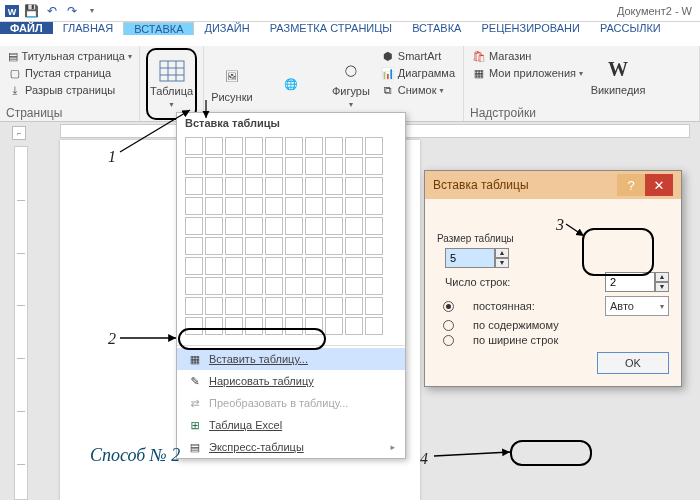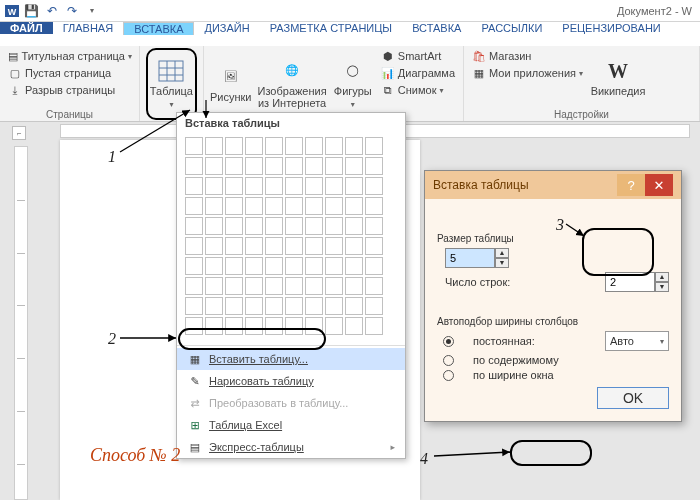--- a/index.html
+++ b/index.html
@@ -13,41 +13,41 @@
 
 
 .tabs { height: 24px; background: #fff; display: flex; align-items: flex-start; }
 .tab { padding: 0 10px; display: flex; align-items: center; font-size: 11px; color: #2b579a; cursor: pointer; }
 .tab.file { background: #2b579a; color: #fff; font-weight: bold; }
 .tab.active { background: #7dd3fc; border: 1px solid #c8c8c8; border-bottom: none; }
 
 
 .ribbon { height: 76px; background: #f3f3f3; border-bottom: 1px solid #c8c8c8; display: flex; }
 .group { border-right: 1px solid #ddd; padding: 2px 6px 1px; display: flex; flex-direction: column; }
-.group-label { text-align: center; font-size: 10px; color: #666; margin-top: auto; }
+.group-label { text-align: left; font-size: 12px; color: #666; margin-top: auto; }
 .group-items { display: flex; gap: 6px; flex: 1; }
 .stack { display: flex; flex-direction: column; gap: 1px; }
 .rb-item { display: flex; align-items: center; gap: 3px; font-size: 11px; color: #444; white-space: nowrap; padding: 1px 2px; cursor: pointer; }
 .rb-item .ico { width: 14px; height: 14px; display: inline-flex; align-items: center; justify-content: center; }
 .big-btn { display: flex; flex-direction: column; align-items: center; justify-content: center; width: 54px; cursor: pointer; gap: 2px; }
 .big-btn .ico { width: 28px; height: 24px; display: flex; align-items: center; justify-content: center; }
 .big-btn .lbl { font-size: 11px; color: #444; text-align: center; line-height: 1.1; }
 .big-btn.highlight { border: 2px solid #000; border-radius: 10px; padding: 2px; }
 
 .dd-arrow { font-size: 8px; color: #666; }
 
 
 .doc-area { position: relative; height: 378px; background: #e6e6e6; }
 .ruler-corner { position: absolute; left: 12px; top: 4px; width: 14px; height: 14px; background: #fff; border: 1px solid #bbb; font-size: 8px; display:flex;align-items:center;justify-content:center;color:#888;}
 .vruler { position: absolute; left: 14px; top: 24px; width: 14px; bottom: 0; background: #fff; border: 1px solid #ccc; }
 .vruler .tick { position: absolute; left: 2px; right: 2px; height: 1px; background: #bbb; }
 .paper { position: absolute; left: 60px; top: 18px; width: 360px; height: 360px; background: #fff; box-shadow: 0 0 3px rgba(0,0,0,.2); }
 .tophruler { position:absolute; left:60px; right:10px; top:2px; height:14px; background:#fff; border:1px solid #ccc;}
 
-.method-txt { position: absolute; left: 90px; top: 445px; font-size: 18px; color: #c2410c; font-family: Georgia, serif; font-style: italic; }
+.method-txt { position: absolute; left: 90px; top: 445px; font-size: 18px; color: #0c4a6e; font-family: Georgia, serif; font-style: italic; }
 
 
 .tbl-dd { position: absolute; left: 176px; top: 112px; width: 230px; background: #fff; border: 1px solid #b6b6b6; box-shadow: 2px 2px 6px rgba(0,0,0,.25); }
 .tbl-dd .hdr { padding: 4px 8px; font-size: 11px; font-weight: bold; color: #444; }
 .tbl-grid { padding: 4px 8px 8px; display: grid; grid-template-columns: repeat(10, 18px); grid-auto-rows: 18px; gap: 2px; }
 .tbl-cell { border: 1px solid #c0c0c0; background: #fff; }
 .tbl-dd .sep { height: 1px; background: #ddd; margin: 2px 0; }
 .tbl-menuitem { display: flex; align-items: center; gap: 6px; padding: 4px 10px; font-size: 11px; color: #444; cursor: pointer; }
 .tbl-menuitem.disabled { color: #aaa; }
 .tbl-menuitem.hover { background: #cfe3ff; }
@@ -71,21 +71,21 @@
 .spin .sb { width: 14px; height: 10px; border: 1px solid #888; background: #eee; font-size: 7px; line-height: 8px; text-align: center; cursor: pointer; }
 .sect { font-size: 10px; margin: 24px 0 4px; }
 .radio-row { display: flex; align-items: center; gap: 19px; margin: 3px 0 3px 6px; }
 .radio { width: 11px; height: 11px; border: 1px solid #555; border-radius: 50%; display: inline-flex; align-items: center; justify-content: center; }
 .radio.sel::after { content:""; width:5px; height:5px; background:#333; border-radius:50%; }
 .combo { width: 64px; height: 20px; border: 1px solid #999; background:#fff; display:flex; align-items:center; padding:0 4px; font-size: 11px; margin-left: auto; }
 .combo .carr { margin-left:auto; font-size:8px; color:#666; }
 .chk-row { display:flex; align-items:center; gap:6px; margin: 10px 0; }
 .chk { width:12px; height:12px; border:1px solid #555; background:#fff; }
 .dlg-btns { display:flex; gap:10px; justify-content:flex-end; margin-top: 6px; }
-.dlg-btn { width: 72px; height: 22px; border: 1px solid #888; background: #f4f4f4; display:flex; align-items:center; justify-content:center; font-size: 14px; cursor:pointer; }
+.dlg-btn { width: 72px; height: 22px; border: 1px solid #888; background: #f4f4f4; display:flex; align-items:center; justify-content:center; font-size: 11px; cursor:pointer; }
 .dlg-btn.pri { border: 1px solid #5a8ed0; }
 
 
 .anno { position: absolute; font-size: 16px; color: #222; font-style: italic; font-family: Georgia, serif; }
 .arrow-svg { position:absolute; pointer-events:none; }
 .input-hl { background: #cde6ff; }
 </style>
 </head>
 <body>
 
@@ -105,22 +105,22 @@
   <div class="doc-title">Документ2 - W</div>
 </div>
 
 <div class="tabs">
   <div class="tab file">ФАЙЛ</div>
   <div class="tab">ГЛАВНАЯ</div>
   <div class="tab active">ВСТАВКА</div>
   <div class="tab">ДИЗАЙН</div>
   <div class="tab">РАЗМЕТКА СТРАНИЦЫ</div>
   <div class="tab">ВСТАВКА</div>
+  <div class="tab">РЕЦЕНЗИРОВАНИ</div>
   <div class="tab">РАССЫЛКИ</div>
-  <div class="tab">РЕЦЕНЗИРОВАНИ</div>
 </div>
 
 <div class="ribbon">
   <div class="group" style="width:140px">
     <div class="stack group-items">
       <div class="rb-item">
           <span class="ico">▤</span>
           <span>Титульная страница</span>
           <span class="dd-arrow">▾</span>
         </div>
@@ -130,21 +130,21 @@
         </div>
       <div class="rb-item">
           <span class="ico">⤓</span>
           <span>Разрыв страницы</span>
         </div>
     </div>
     <div class="group-label">Страницы</div>
   </div>
 
   <div class="group" style="width:64px">
-    <div class="group-items" style="justify-content:flex-end">
+    <div class="group-items" style="justify-content:center">
       <div class="big-btn highlight">
         <span class="ico">
             <svg width="26" height="22">
               <rect x="1" y="1" width="24" height="20" fill="none" stroke="#5b7da8" stroke-width="1"></rect>
               <line x1="1" y1="8" x2="25" y2="8" stroke="#5b7da8"></line>
               <line x1="1" y1="15" x2="25" y2="15" stroke="#5b7da8"></line>
               <line x1="9" y1="1" x2="9" y2="21" stroke="#5b7da8"></line>
               <line x1="17" y1="1" x2="17" y2="21" stroke="#5b7da8"></line>
             </svg>
           </span>
@@ -154,21 +154,20 @@
   </div>
 
   <div class="group" style="width:260px">
     <div class="group-items">
       <div class="big-btn">
           <span class="ico">🖼</span>
           <span class="lbl">Рисунки</span>
         </div>
       <div class="big-btn" style="width:78px">
           <span class="ico">🌐</span>
-          <span class="lbl">Изображения из Интернета</span>
         </div>
       <div class="big-btn">
           <span class="ico">◯</span>
           <span class="lbl"><span>Фигуры</span> <span class="dd-arrow">▾</span></span>
         </div>
       <div class="stack">
         <div class="rb-item">
             <span class="ico">⬢</span>
             <span>SmartArt</span>
           </div>
@@ -372,36 +371,35 @@
       <div class="spin">
         <input value="2" style="">
         <div class="sbtns">
             <div class="sb">▲</div>
             <div class="sb">▼</div>
           </div>
       </div>
     </div>
     <div class="black-oval" style="left:582px; top:228px; width:72px; height:48px; position:fixed"></div>
 
-    <div class="sect">Автоподбор ширины столбцов</div>
     <div class="radio-row">
         <span class="radio sel"></span>
         <span>постоянная:</span>
       <div class="combo">
           <span>Авто</span>
           <span class="carr">▾</span>
         </div>
     </div>
     <div class="radio-row">
         <span class="radio"></span>
         <span>по содержимому</span>
       </div>
     <div class="radio-row">
         <span class="radio"></span>
-        <span>по ширине окна</span>
+        <span>по ширине строк</span>
       </div>
 
 
     <div class="dlg-btns">
       <div class="dlg-btn pri">
           <span>OK</span>
         </div>
     </div>
     <div class="black-oval" style="left:510px; top:440px; width:82px; height:26px; position:fixed"></div>
   </div>

